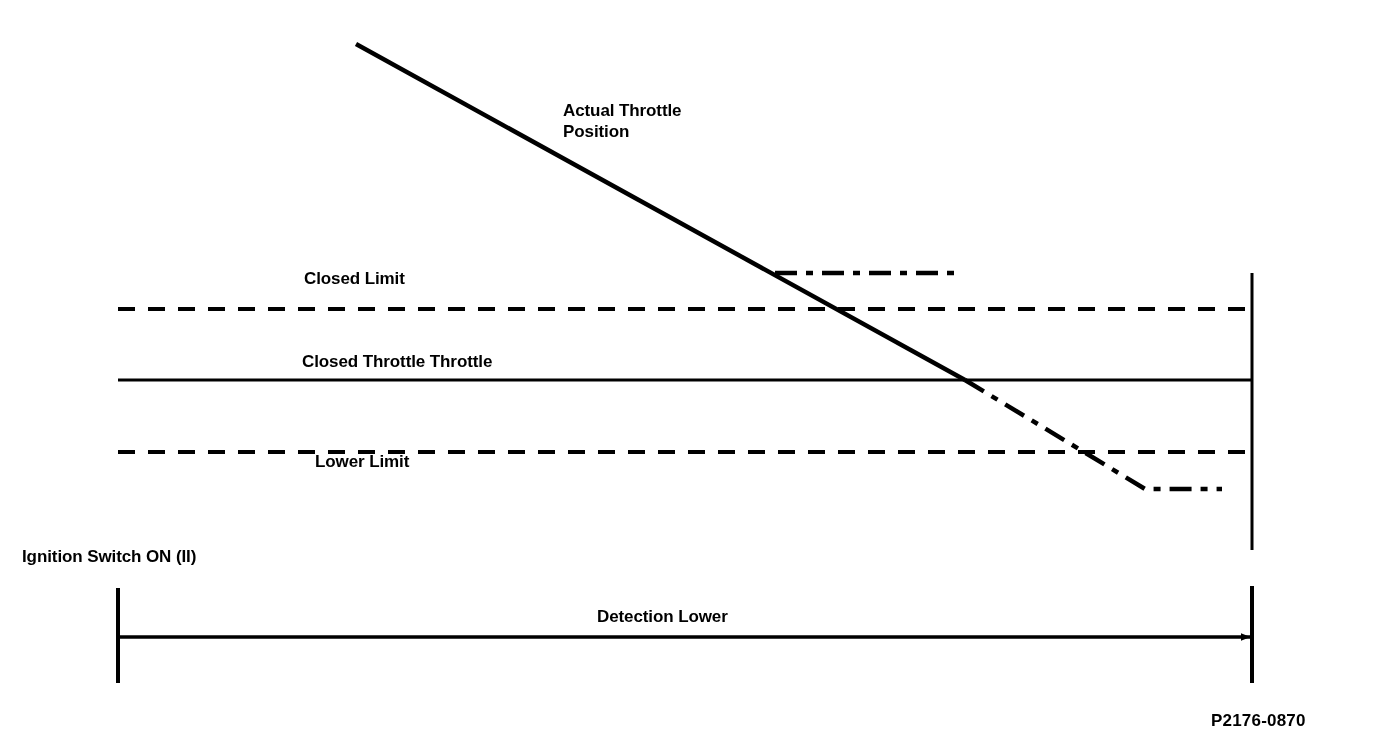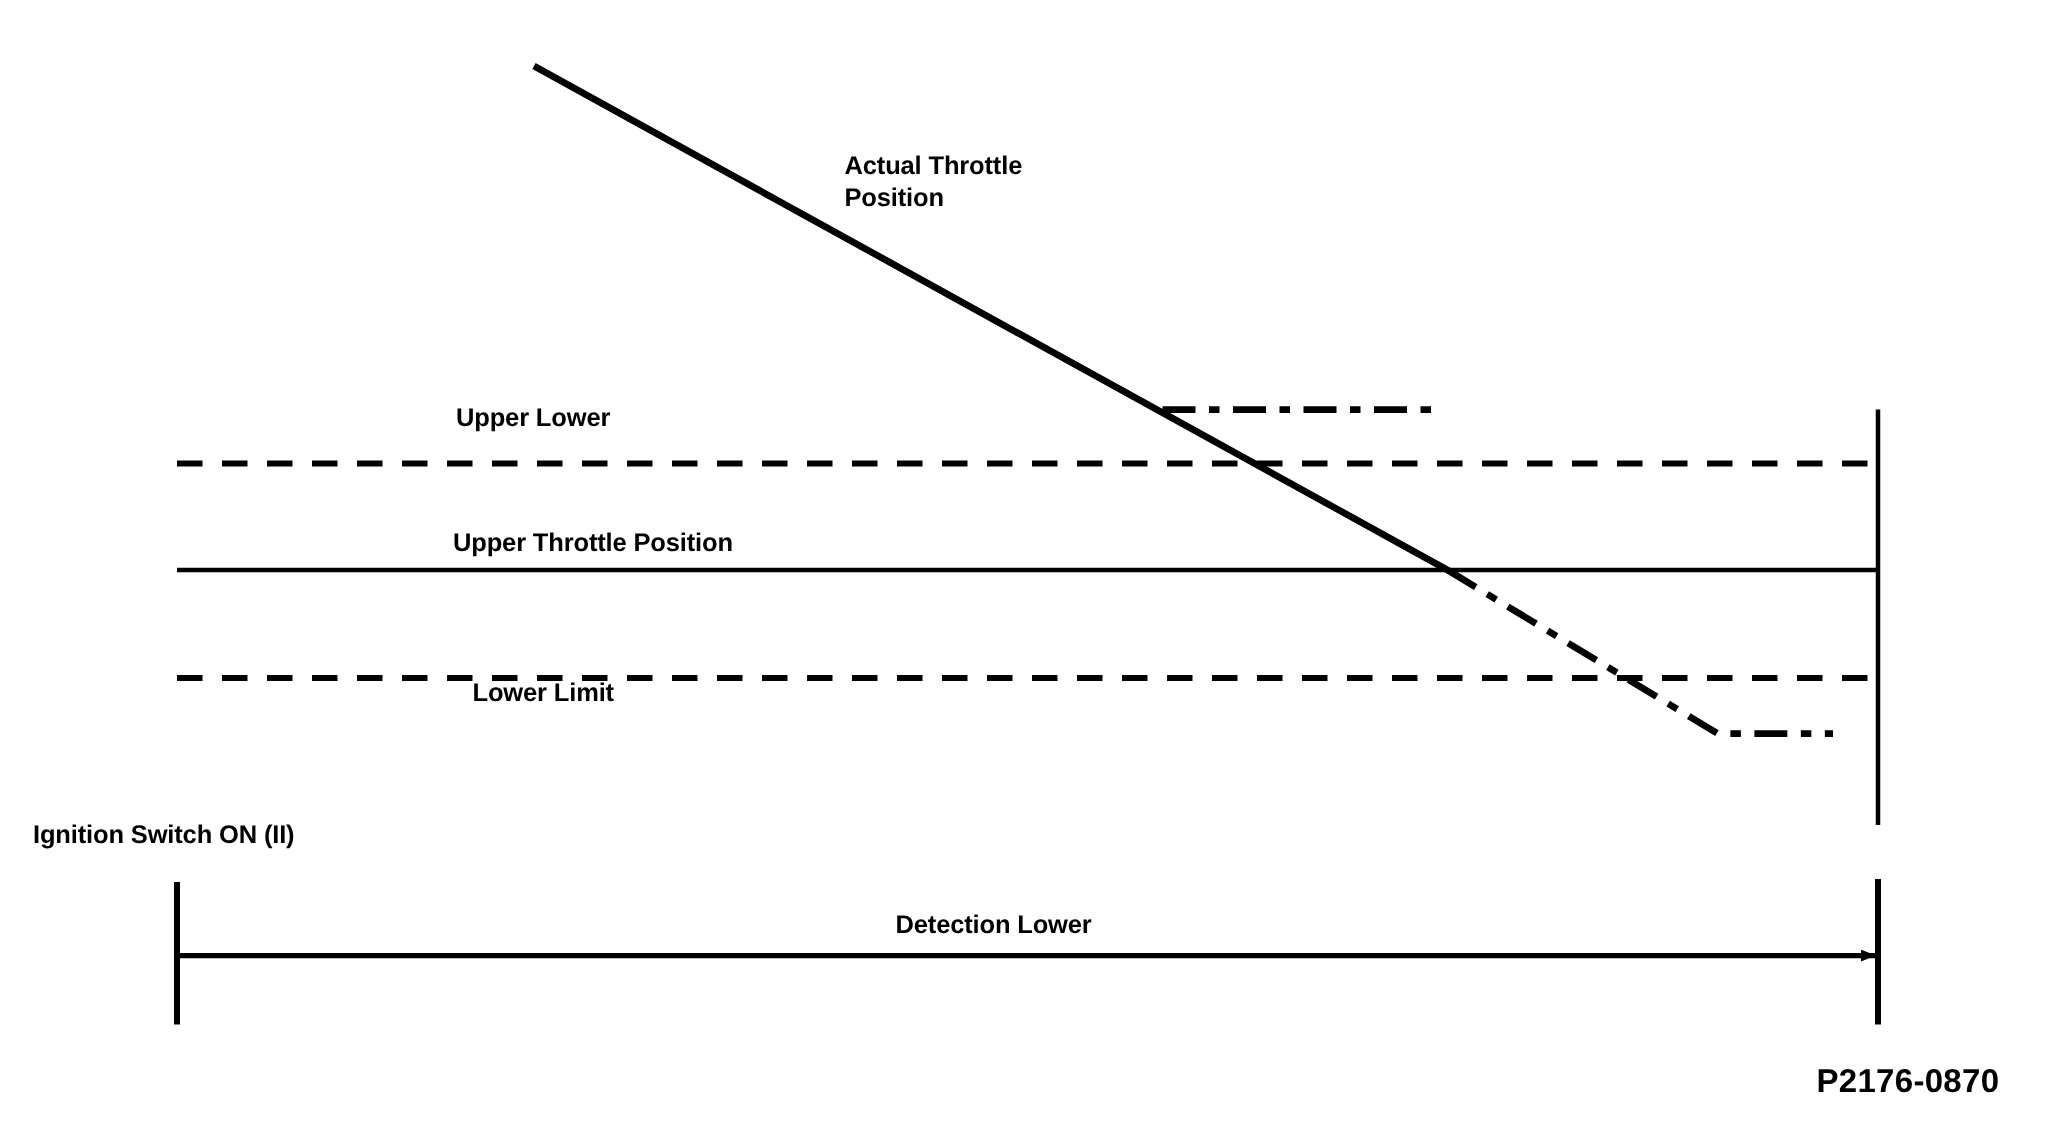--- a/index.html
+++ b/index.html
@@ -44,21 +44,21 @@
   }
   #label-actual-throttle  { left: 563px; top: 100px; }
   #label-upper-limit      { left: 304px; top: 268px; }
   #label-closed-throttle  { left: 302px; top: 351px; }
   #label-lower-limit      { left: 315px; top: 451px; }
   #label-ignition-switch  { left: 22px;  top: 546px; text-align: center; }
   #label-detection-time   { left: 597px; top: 606px; }
   #label-figure-code {
     left: 1211px;
     top: 710px;
-    font-size: 22px;
+    font-size: 17px;
     font-weight: bold;
     letter-spacing: 0.2px;
   }
 </style>
 </head>
 <body>
 
 <div id="diagram-root">
 
   <svg id="diagram-svg" viewBox="0 0 1376 754" xmlns="http://www.w3.org/2000/svg">
@@ -86,23 +86,23 @@
     <line x1="118" y1="588" x2="118" y2="683" stroke="#000000" stroke-width="4"></line>
 
     <line x1="1252" y1="586" x2="1252" y2="683" stroke="#000000" stroke-width="4"></line>
 
     <line x1="118" y1="637" x2="1250" y2="637" stroke="#000000" stroke-width="3.5" marker-end="url(#arrowhead)"></line>
   </svg>
 
   <div class="dgm-label two-line" id="label-actual-throttle">Actual Throttle
 Position</div>
 
-  <div class="dgm-label" id="label-upper-limit">Upper Lower</div>
+  <div class="dgm-label" id="label-upper-limit">Closed Limit</div>
 
-  <div class="dgm-label" id="label-closed-throttle">Upper Throttle Position</div>
+  <div class="dgm-label" id="label-closed-throttle">Closed Throttle Throttle</div>
 
   <div class="dgm-label" id="label-lower-limit">Lower Limit</div>
 
   <div class="dgm-label" id="label-ignition-switch">Ignition Switch ON (II)</div>
 
   <div class="dgm-label" id="label-detection-time">Detection Lower</div>
 
   <div class="dgm-label" id="label-figure-code">P2176-0870</div>
 
 </div>

